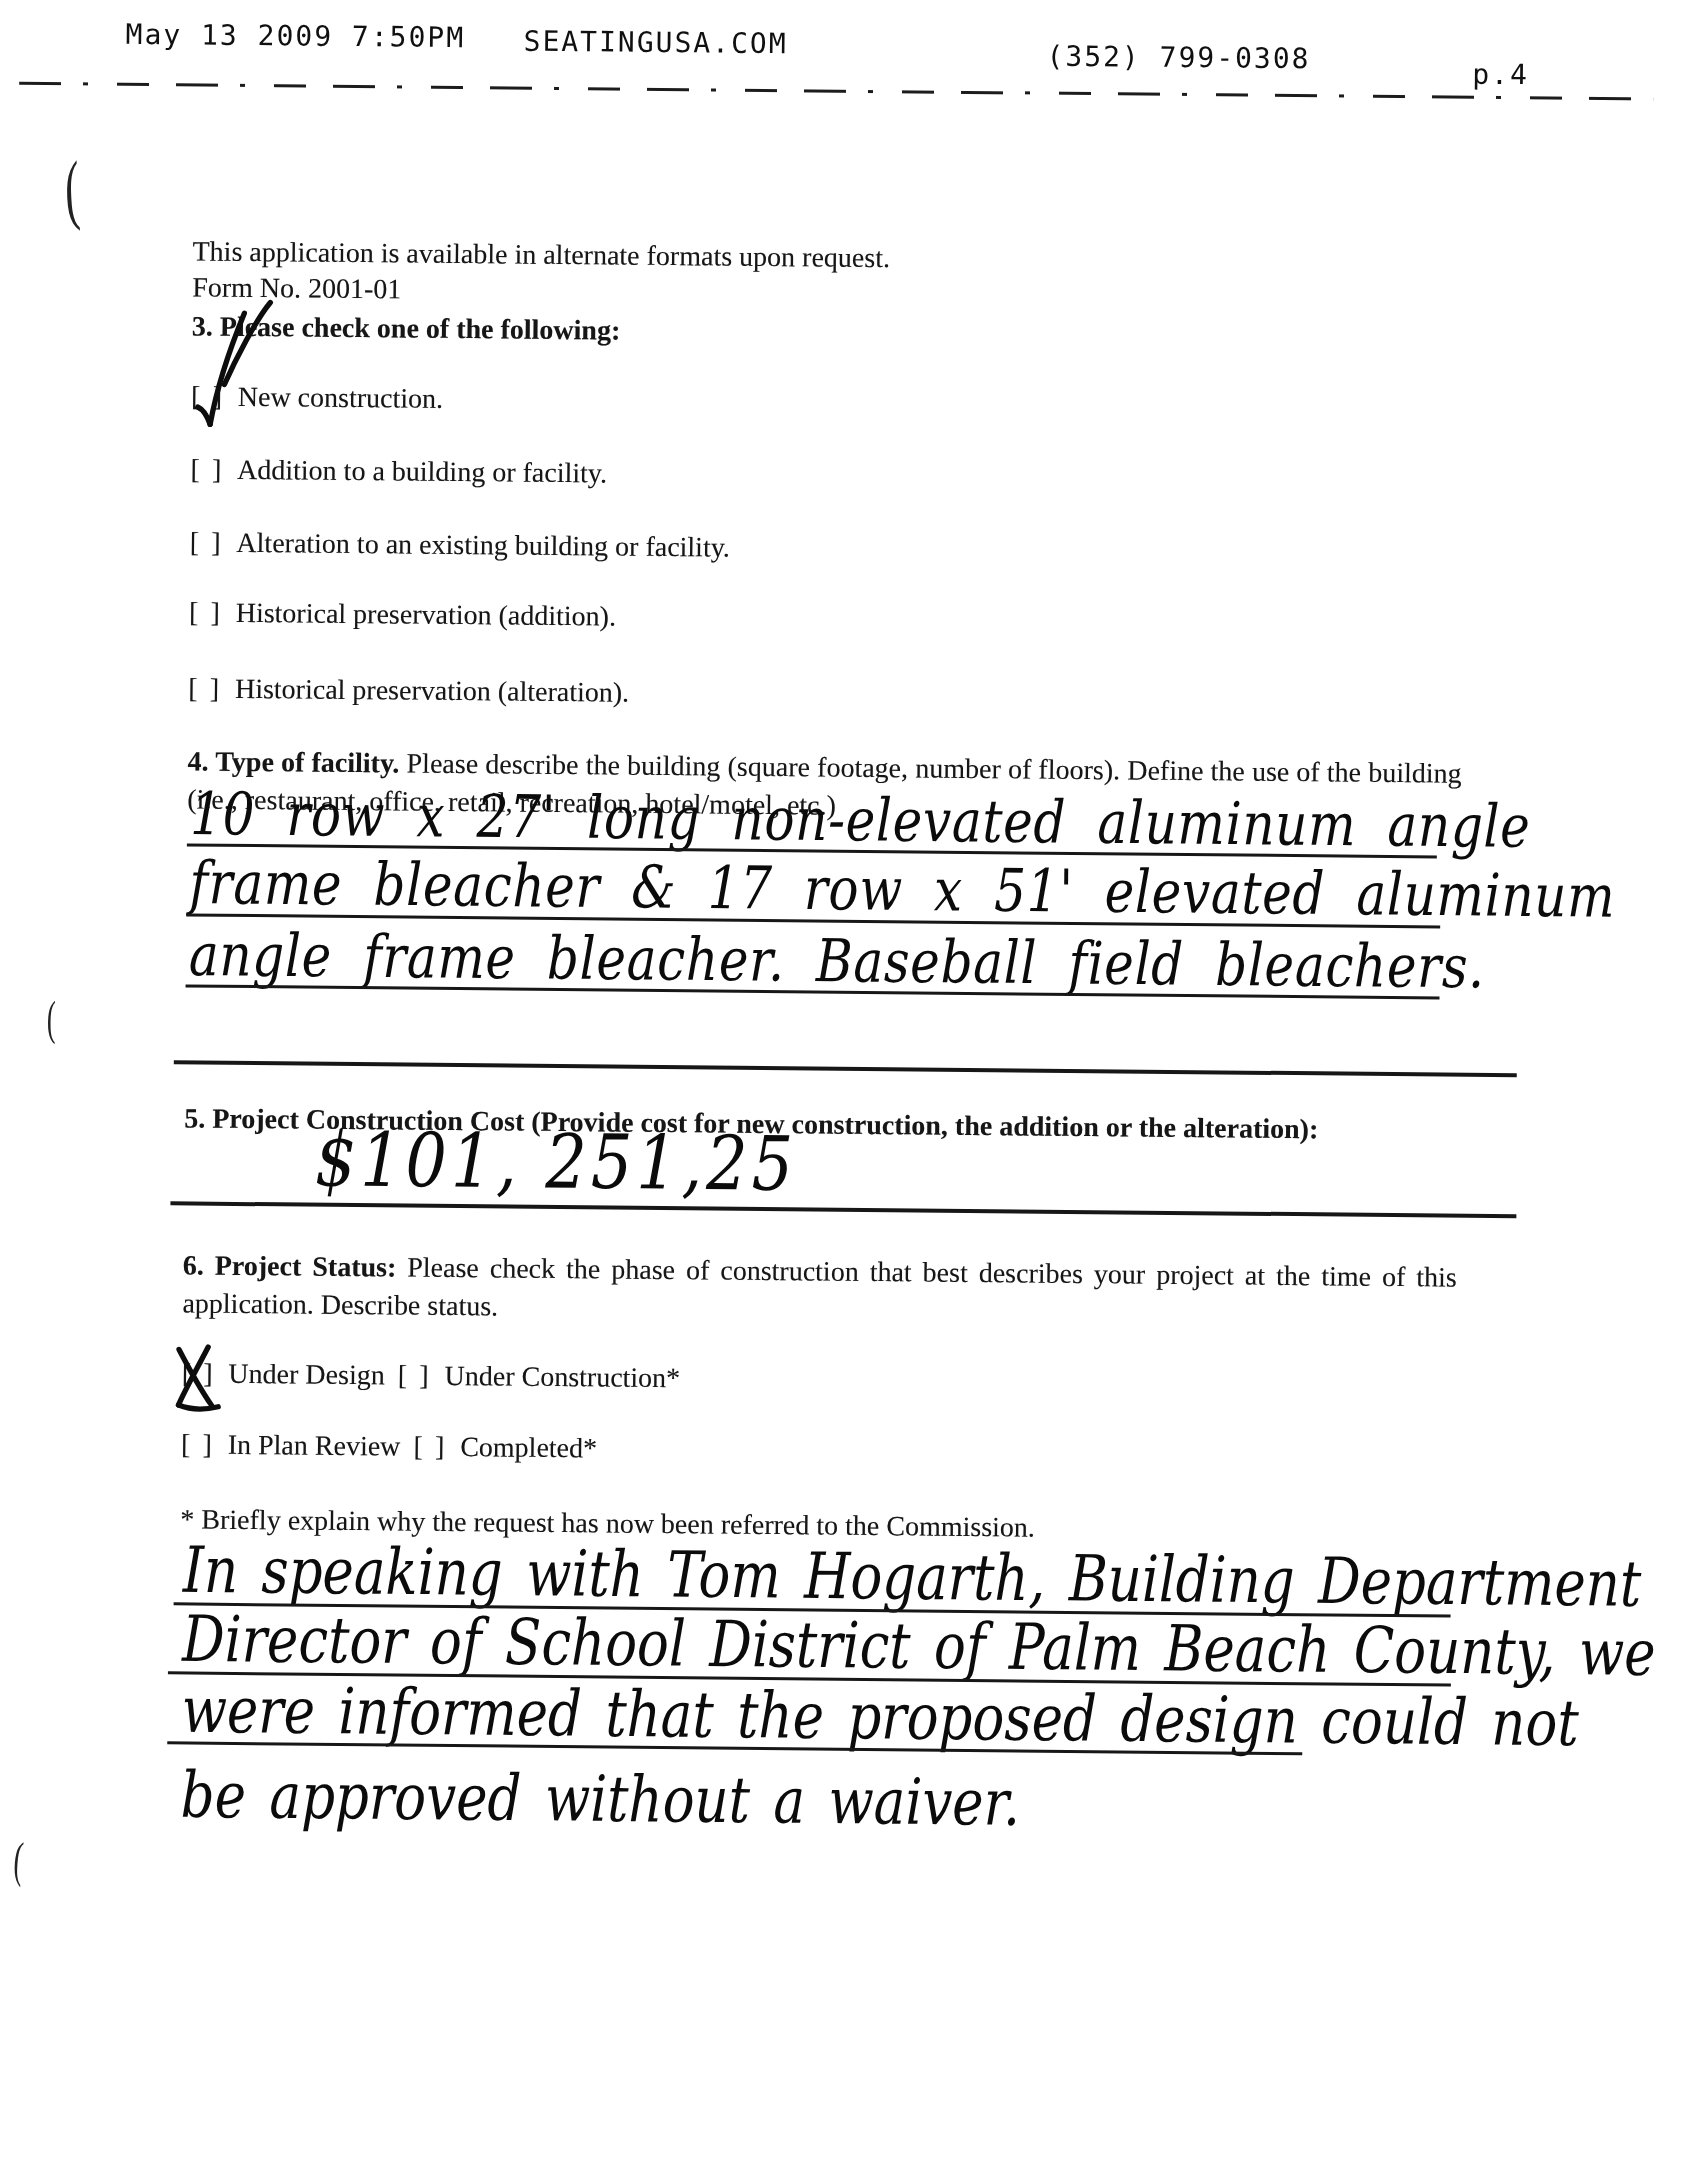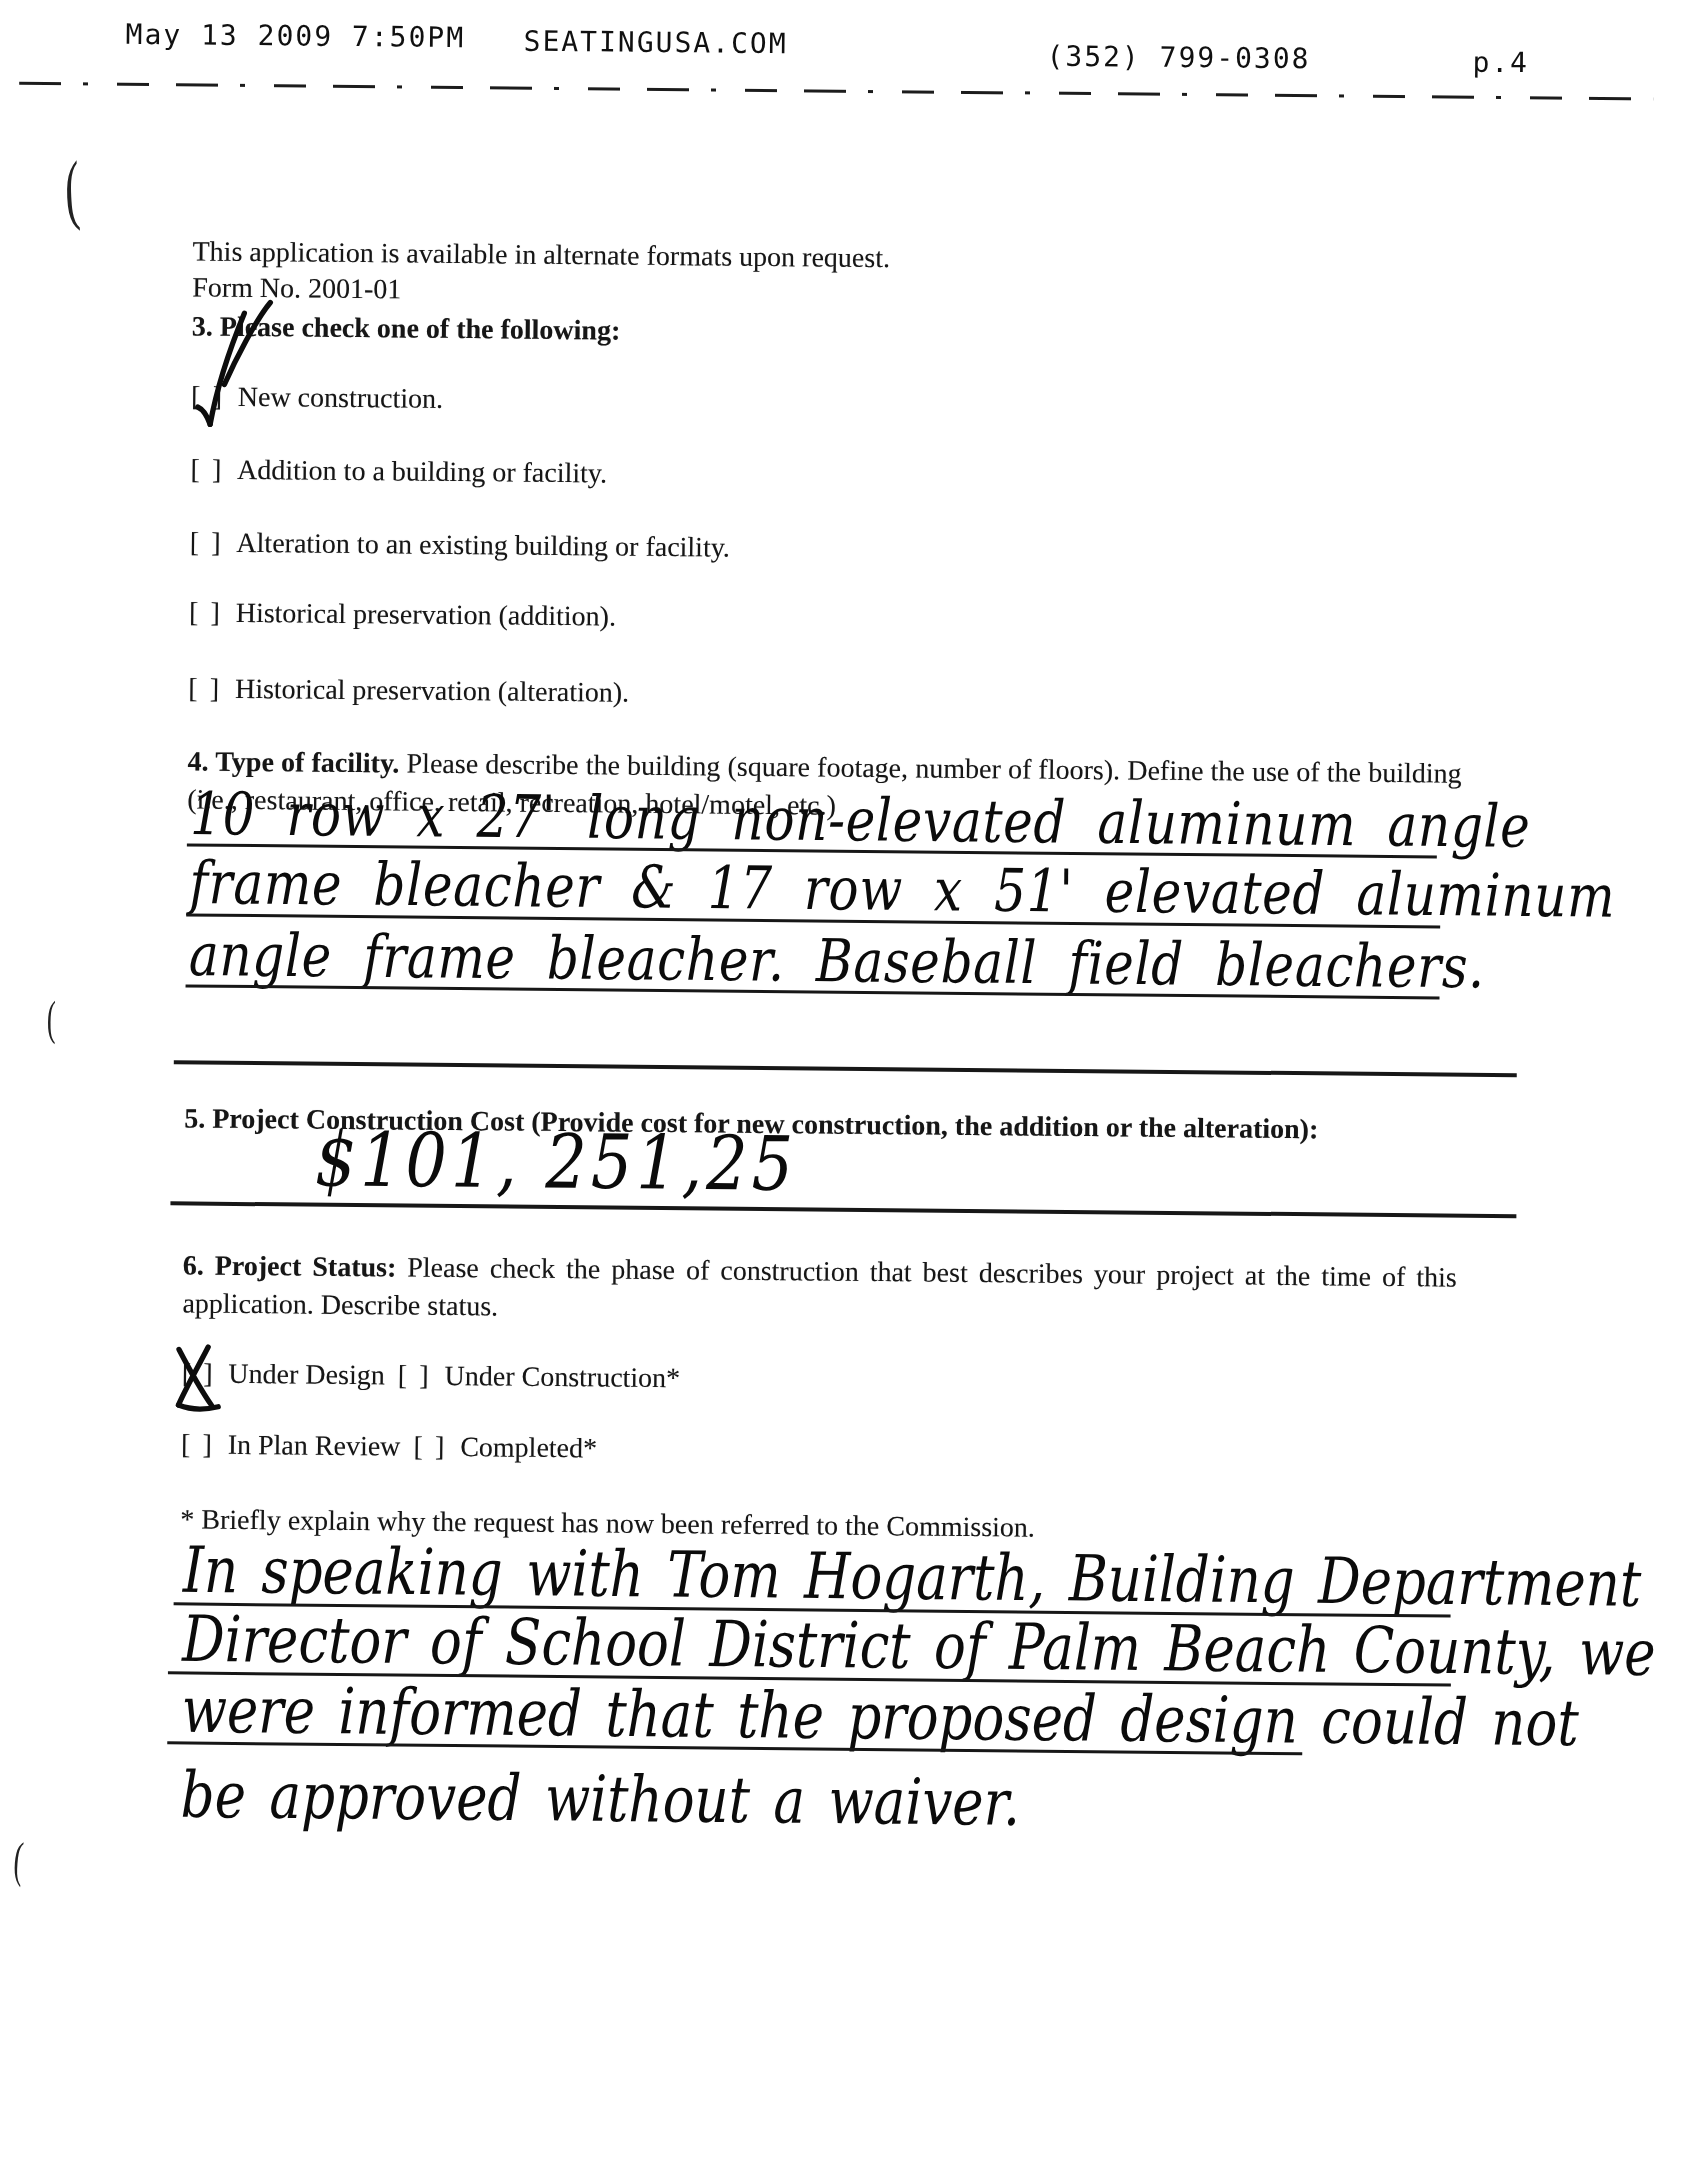--- a/index.html
+++ b/index.html
@@ -56,21 +56,21 @@
 </style>
 </head>
 <body>
 
 <div class="page">
   <div class="rot">
 
     <div class="faxtxt" style="left:126px;top:17px">May 13 2009 7:50PM</div>
     <div class="faxtxt" style="left:524px;top:20px">SEATINGUSA.COM</div>
     <div class="faxtxt" style="left:1047px;top:30px">(352) 799-0308</div>
-    <div class="faxtxt" style="left:1473px;top:32px">p.4</div>
+    <div class="faxtxt" style="left:1473px;top:44px">p.4</div>
     <div class="dashrule"></div>
 
     <div class="artifact" style="left:61px;top:150px;font-size:78px;transform:scaleX(.55) rotate(-6deg)">(</div>
     <div class="artifact" style="left:53px;top:994px;font-size:48px;transform:scaleX(.55)">(</div>
     <div class="artifact" style="left:28px;top:1834px;font-size:50px;transform:scaleX(.55) rotate(7deg)">(</div>
 
     <div class="line" style="top:233px">This application is available in alternate formats upon request.</div>
     <div class="line" style="top:269px">Form No. 2001-01</div>
 
     <div class="line b" style="top:308px">3. Please check one of the following:</div>

